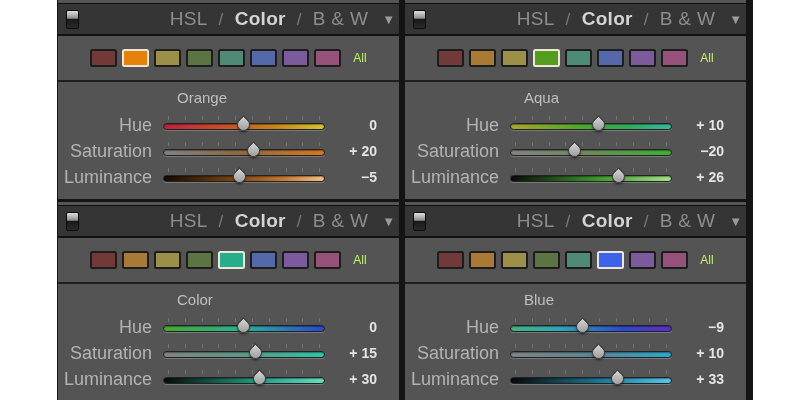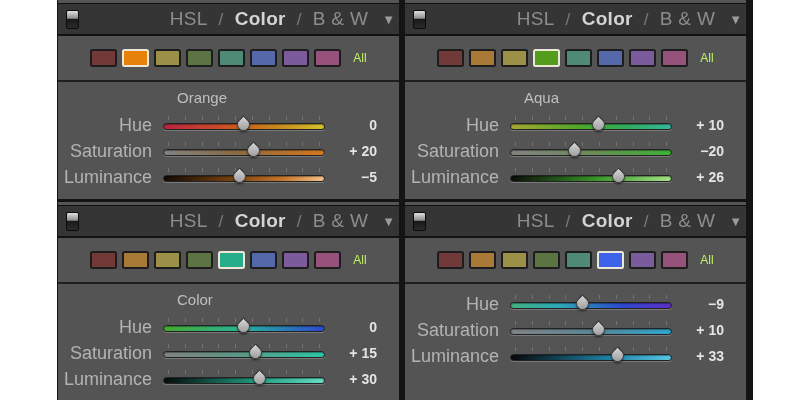--- a/index.html
+++ b/index.html
@@ -243,20 +243,21 @@
           <div class="swatch" style="background: rgb(156, 144, 72);"></div>
           <div class="swatch" style="background: rgb(92, 116, 67);"></div>
           <div class="swatch" style="background: rgb(78, 138, 118);"></div>
           <div class="swatch selected" style="background: rgb(60, 99, 234);"></div>
           <div class="swatch" style="background: rgb(123, 91, 155);"></div>
           <div class="swatch" style="background: rgb(150, 82, 122);"></div>
         </div>
       <span class="all-label">All</span>
     </div>
     <div class="main">
+      <div class="color-title">Blue</div>
       <div class="srow">
         <span class="slabel">Hue</span>
         <div class="strack-area">
           <div class="ticks"></div>
           <div class="track" style="background: linear-gradient(90deg, rgb(67, 177, 130), rgb(43, 169, 184) 30%, rgb(43, 73, 204) 70%, rgb(94, 47, 198));"></div>
           <div class="thumb" style="left: 45%;"></div>
         </div>
         <span class="sval">−9</span>
       </div>
       <div class="srow">

